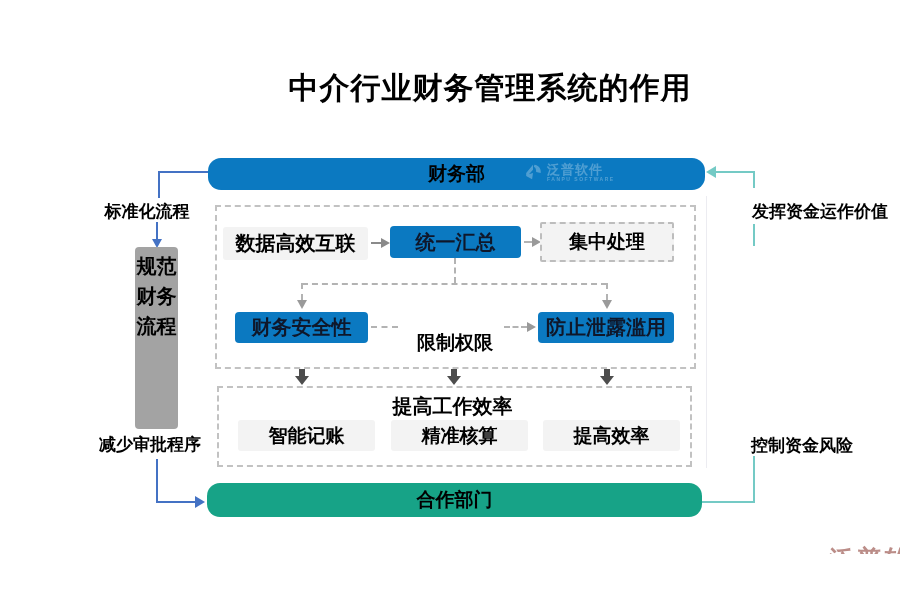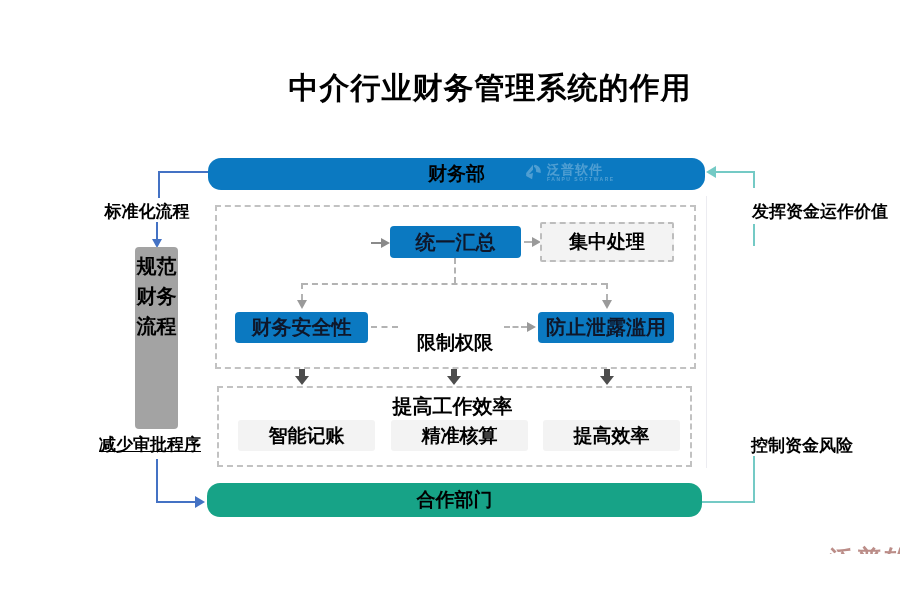--- a/index.html
+++ b/index.html
@@ -66,20 +66,23 @@
       </svg>
       <div>
         <div class="wm-txt">泛普软件</div>
         <div class="wm-sub">FANPU SOFTWARE</div>
       </div>
     </div>
   </div>
 
   <div class="abs dashedbox" style="left:175px;top:205px;width:477px;height:160px;"></div>
 
+  <div class="abs gbox big" style="left:183px;top:227px;width:145px;height:33px;">
+    <span>数据高效互联</span>
+  </div>
   <div class="abs gray-h" style="left:331px;top:242px;width:11px;"></div>
   <div class="abs tri tri-r-gray" style="left:341px;top:238px;"></div>
   <div class="abs bbox" style="left:350px;top:226px;width:131px;height:32px;">
     <span>统一汇总</span>
   </div>
   <div class="abs dash-h" style="left:484px;top:241px;width:9px;"></div>
   <div class="abs tri tri-r-dash" style="left:492px;top:237px;"></div>
   <div class="abs cbox" style="left:500px;top:222px;width:134px;height:40px;box-sizing:border-box;">
     <span>集中处理</span>
   </div>
@@ -124,21 +127,21 @@
   <div class="abs bar bar-green" style="left:167px;top:483px;width:495px;height:34px;">
     <span>合作部门</span>
   </div>
 
   <div class="abs blue-h" style="left:118px;top:171px;width:50px;"></div>
   <div class="abs blue-v" style="left:118px;top:171px;height:27px;"></div>
   <div class="abs sidelabel" style="left:37px;top:200px;width:140px;">标准化流程</div>
   <div class="abs blue-v" style="left:116px;top:222px;height:18px;"></div>
   <div class="abs tri tri-d-blue" style="left:112px;top:239px;"></div>
   <div class="abs vbox" style="left:95px;top:247px;width:43px;height:182px;">规范财务流程</div>
-  <div class="abs sidelabel" style="left:30px;top:433px;width:160px;text-decoration:underline;">减少审批程序</div>
+  <div class="abs sidelabel" style="left:30px;top:433px;width:160px;">减少审批程序</div>
   <div class="abs blue-v" style="left:116px;top:459px;height:44px;"></div>
   <div class="abs blue-h" style="left:116px;top:501px;width:40px;"></div>
   <div class="abs tri tri-r-blue" style="left:155px;top:496px;"></div>
 
   <div class="abs tri tri-l-teal" style="left:666px;top:166px;"></div>
   <div class="abs teal-h" style="left:675px;top:171px;width:40px;"></div>
   <div class="abs teal-v" style="left:713px;top:171px;height:17px;"></div>
   <div class="abs sidelabel" style="left:690px;top:200px;width:180px;">发挥资金运作价值</div>
   <div class="abs teal-v" style="left:713px;top:224px;height:22px;"></div>
   <div class="abs sidelabel" style="left:682px;top:434px;width:160px;">控制资金风险</div>

